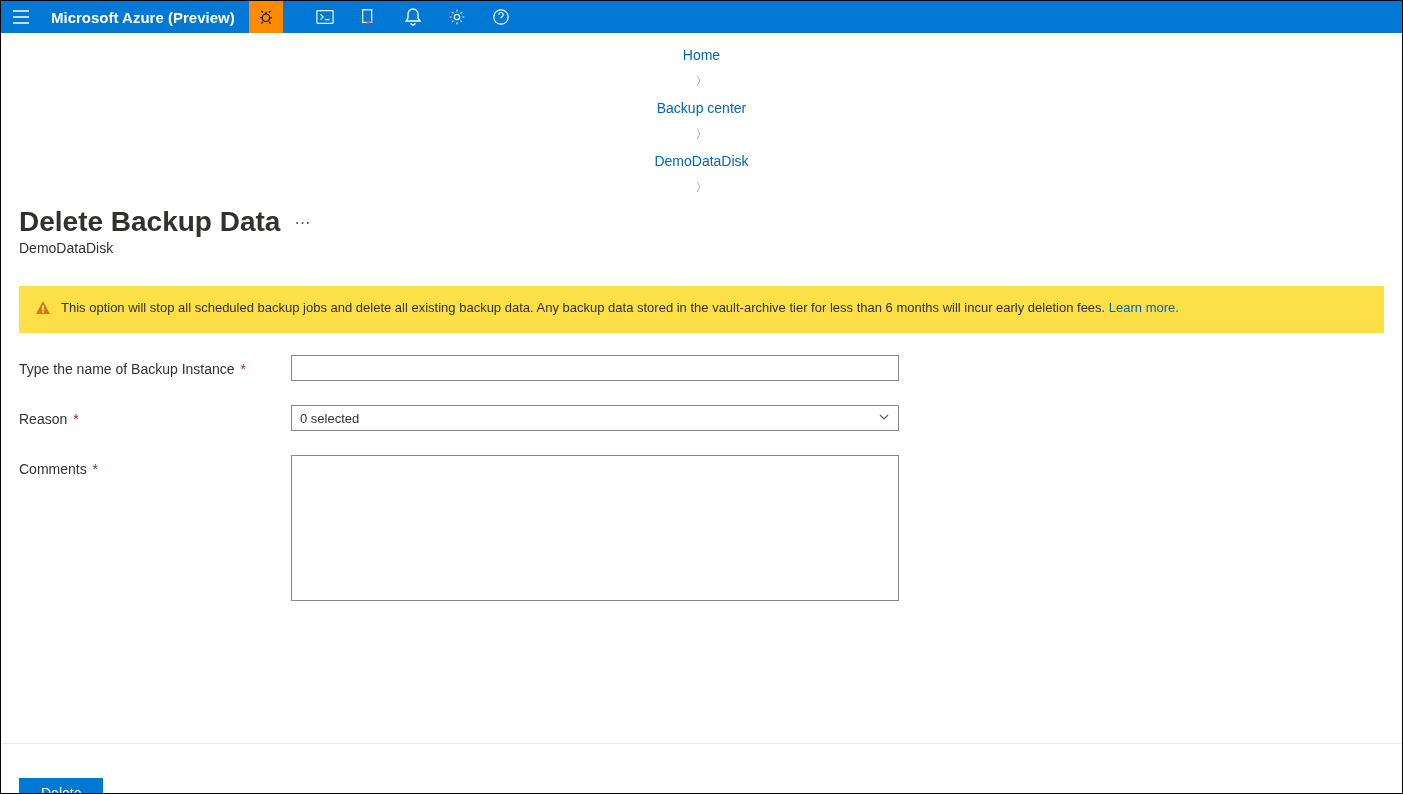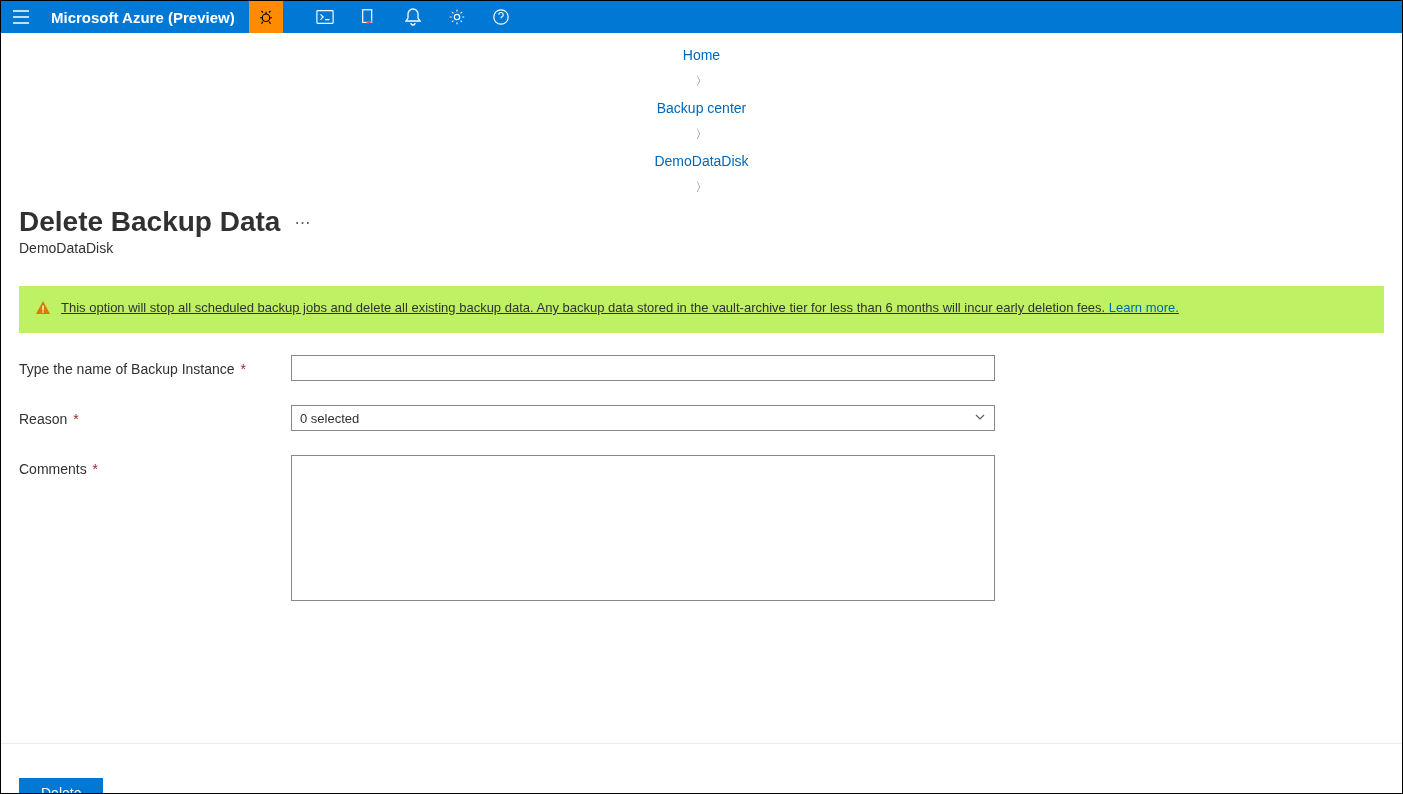--- a/index.html
+++ b/index.html
@@ -110,48 +110,47 @@
     letter-spacing: 1px;
   }
   .subtitle {
     padding: 2px 18px 0 18px;
     font-size: 14px;
     color: #323130;
   }
   
   .warning {
     margin: 30px 18px 0 18px;
-    background: #bef264;
+    background: #fde047;
     border-left: 0;
     padding: 14px 16px;
     display: flex;
     align-items: flex-start;
     gap: 10px;
     font-size: 13px;
     color: #323130;
-    text-decoration: underline;
   }
   .warning .warn-icon { flex-shrink: 0; margin-top: 0; }
   .warning a { color: #0067b8; text-decoration: none; cursor: pointer; }
   
   .form {
     padding: 22px 34px 0 18px;
   }
   .form-row {
     display: flex;
     margin-bottom: 24px;
   }
   .form-label {
     width: 272px;
     font-size: 14px;
     padding-top: 6px;
   }
   .req { color: #a4262c; margin-left: 2px; }
   .form-control {
-    width: 704px;
+    width: 608px;
   }
   .text-input, .select-input {
     width: 100%;
     height: 26px;
     border: 1px solid #8a8886;
     padding: 0 8px;
     font-size: 13px;
     outline: none;
     font-family: inherit;
   }

